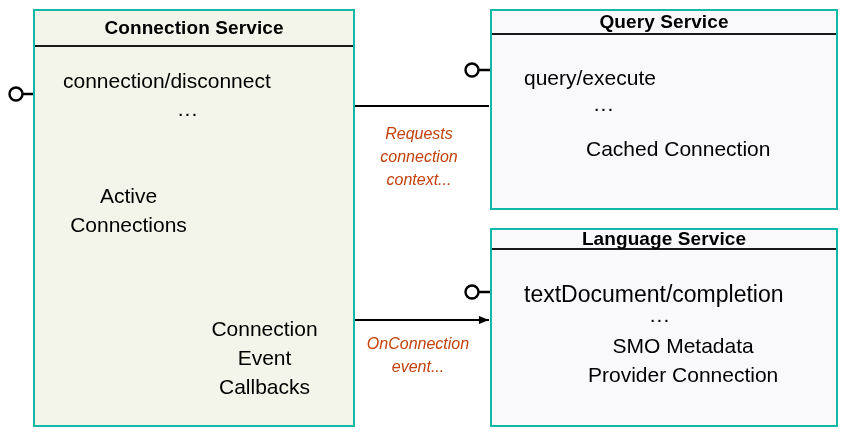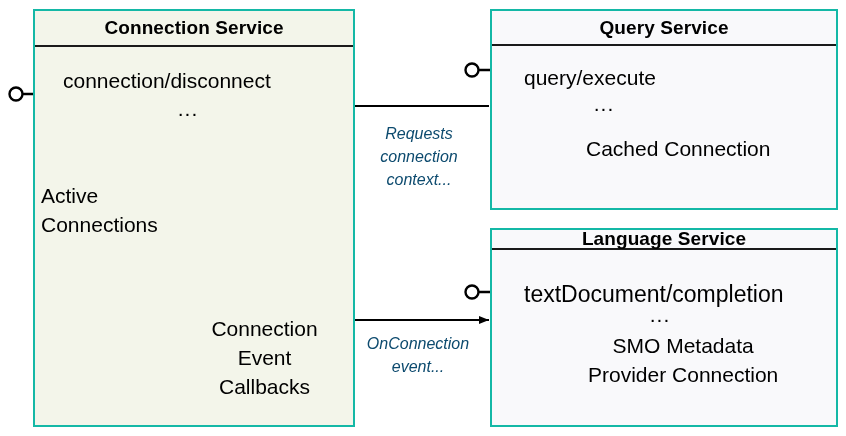--- a/index.html
+++ b/index.html
@@ -70,21 +70,21 @@
     width: 250px;
     font-size: 21px;
     line-height: 26px;
     letter-spacing: 1px;
   }
   .cs-active-label {
     position: absolute;
     left: 6px;
     top: 170px;
     width: 175px;
-    text-align: left;
+    text-align: center;
     font-size: 21px;
     line-height: 29px;
   }
   .cs-callback-label {
     position: absolute;
     left: 152px;
     top: 303px;
     width: 155px;
     text-align: center;
     font-size: 21px;
@@ -92,21 +92,21 @@
   }
   
   #query-service {
     left: 490px;
     top: 9px;
     width: 348px;
     height: 201px;
     background: #f9f9fb;
   }
   #query-service .box-header {
-    height: 35px;
+    height: 24px;
   }
   .qs-op {
     position: absolute;
     left: 32px;
     top: 53px;
     font-size: 21px;
     line-height: 28px;
     text-align: left;
   }
   .qs-ellipsis {
@@ -173,21 +173,21 @@
     line-height: 29px;
     text-align: center;
   }
   
   .edge-label {
     position: absolute;
     font-style: italic;
     font-size: 16px;
     line-height: 23px;
     text-align: center;
-    color: #0c4a6e;
+    color: #c2410c;
   }
   #label-requests {
     left: 355px;
     top: 122px;
     width: 128px;
   }
   #label-sent {
     left: 352px;
     top: 332px;
     width: 132px;

